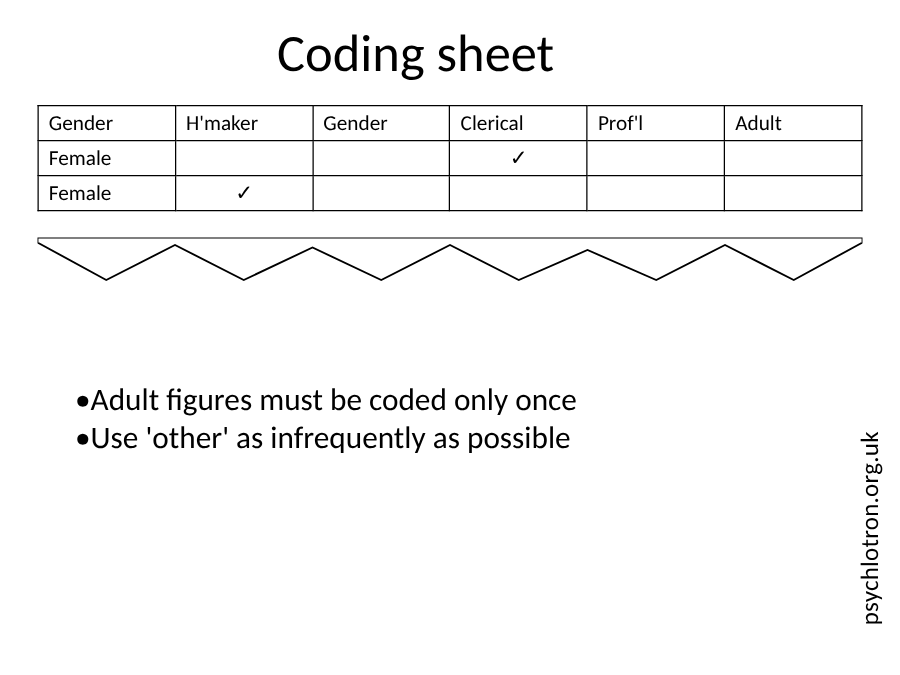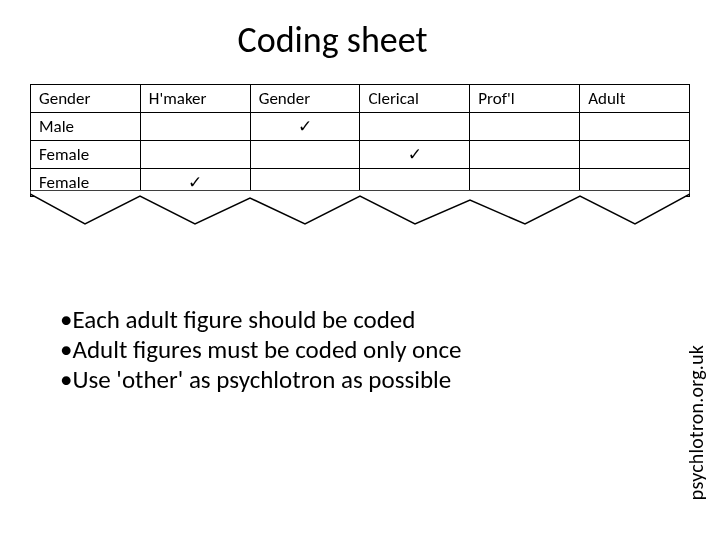--- a/index.html
+++ b/index.html
@@ -7,21 +7,21 @@
   body { font-family: Calibri, 'Segoe UI', Arial, sans-serif; color: #000; position: relative; }
 
   .slide { width: 720px; height: 540px; position: relative; }
 
   .title {
     position: absolute;
     top: 18px;
     left: 0;
     width: 665px;
     text-align: center;
-    font-size: 36px;
+    font-size: 42px;
     font-weight: 400;
   }
 
   .tablewrap {
     position: absolute;
     top: 84px;
     left: 30px;
     width: 660px;
   }
   table {
@@ -83,28 +83,20 @@
       <tbody>
           <tr>
         <th>Gender</th>
         <th>H'maker</th>
         <th>Gender</th>
         <th>Clerical</th>
         <th>Prof'l</th>
         <th>Adult</th>
       </tr>
       <tr>
-        <td>Male</td>
-        <td class="center check"></td>
-        <td class="center check">✓</td>
-        <td class="center check"></td>
-        <td class="center check"></td>
-        <td class="center check"></td>
-      </tr>
-      <tr>
         <td>Female</td>
         <td class="center check"></td>
         <td class="center check"></td>
         <td class="center check">✓</td>
         <td class="center check"></td>
         <td class="center check"></td>
       </tr>
       <tr>
         <td>Female</td>
         <td class="center check">✓</td>
@@ -117,20 +109,19 @@
       </table>
   </div>
 
   <div class="torn">
     <svg viewBox="0 0 660 44" width="660" height="44">
       <polygon fill="#fff" stroke="#000" stroke-width="1.5" points="0,0 660,0 660,4 605,34 550,6 495,34 440,10 385,34 330,6 275,34 220,8 165,34 110,6 55,34 0,4"></polygon>
     </svg>
   </div>
 
   <ul class="bullets">
-    <li>•Each adult figure should be coded</li>
     <li>•Adult figures must be coded only once</li>
-    <li>•Use 'other' as psychlotron as possible</li>
+    <li>•Use 'other' as infrequently as possible</li>
   </ul>
 
   <div class="side">psychlotron.org.uk</div>
 
 </div>
 
 </body></html>

